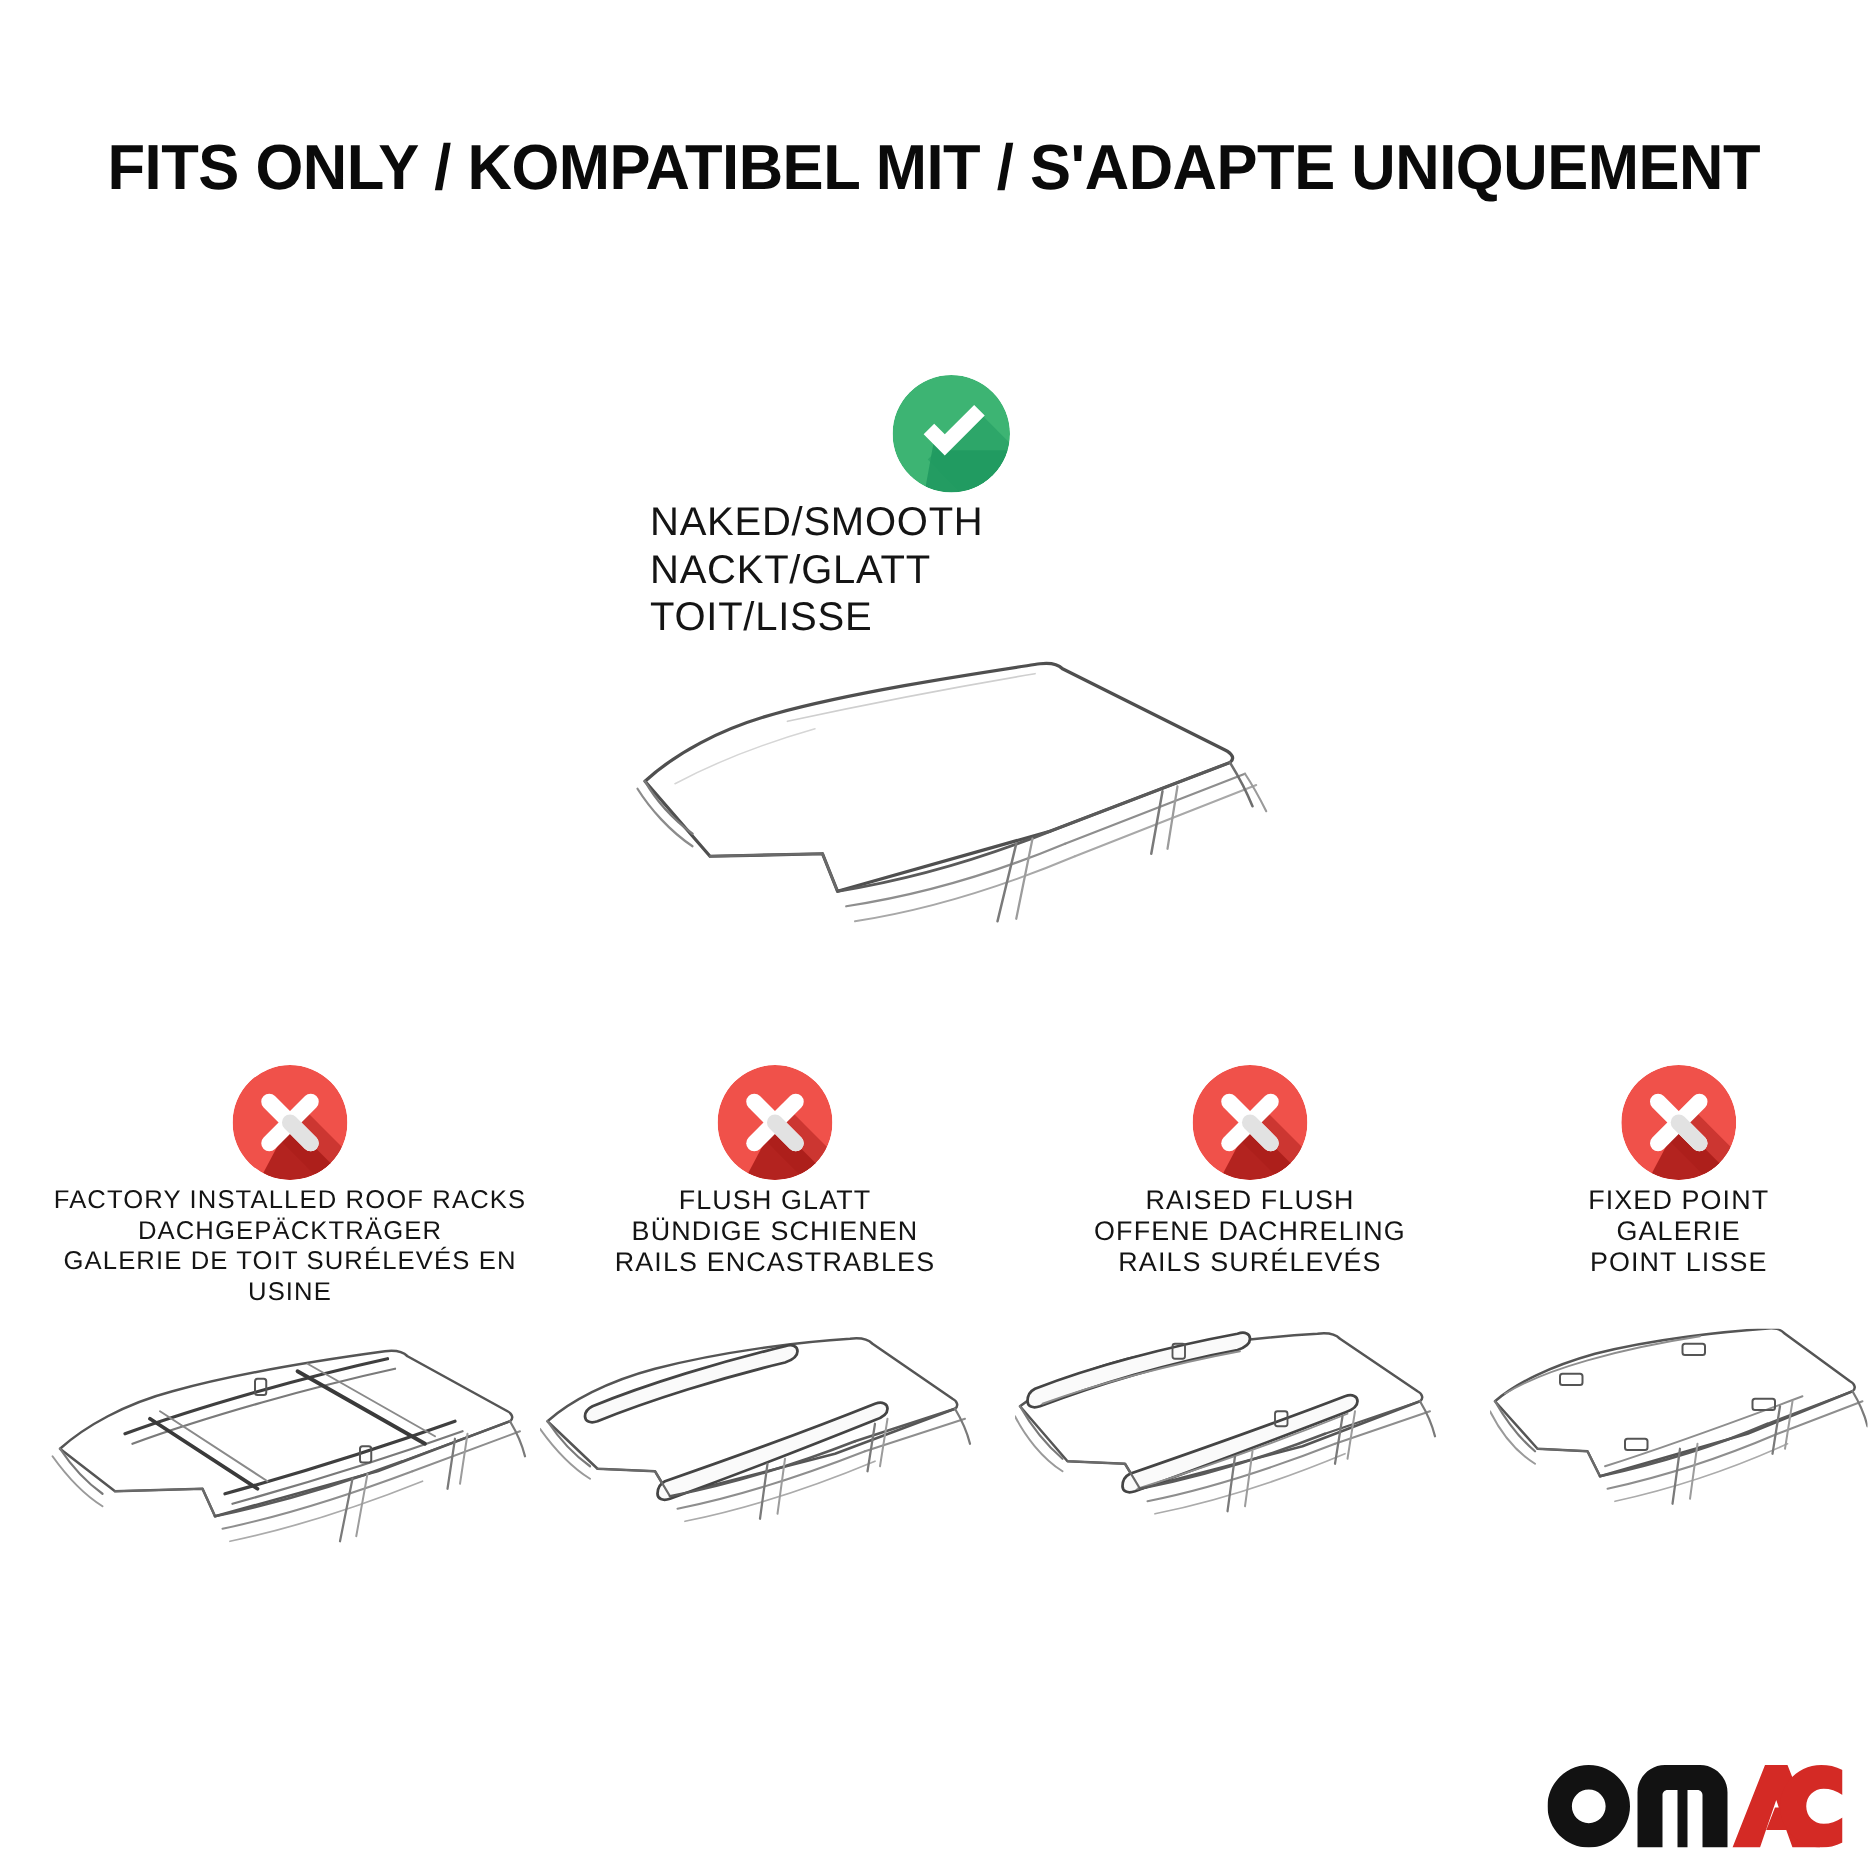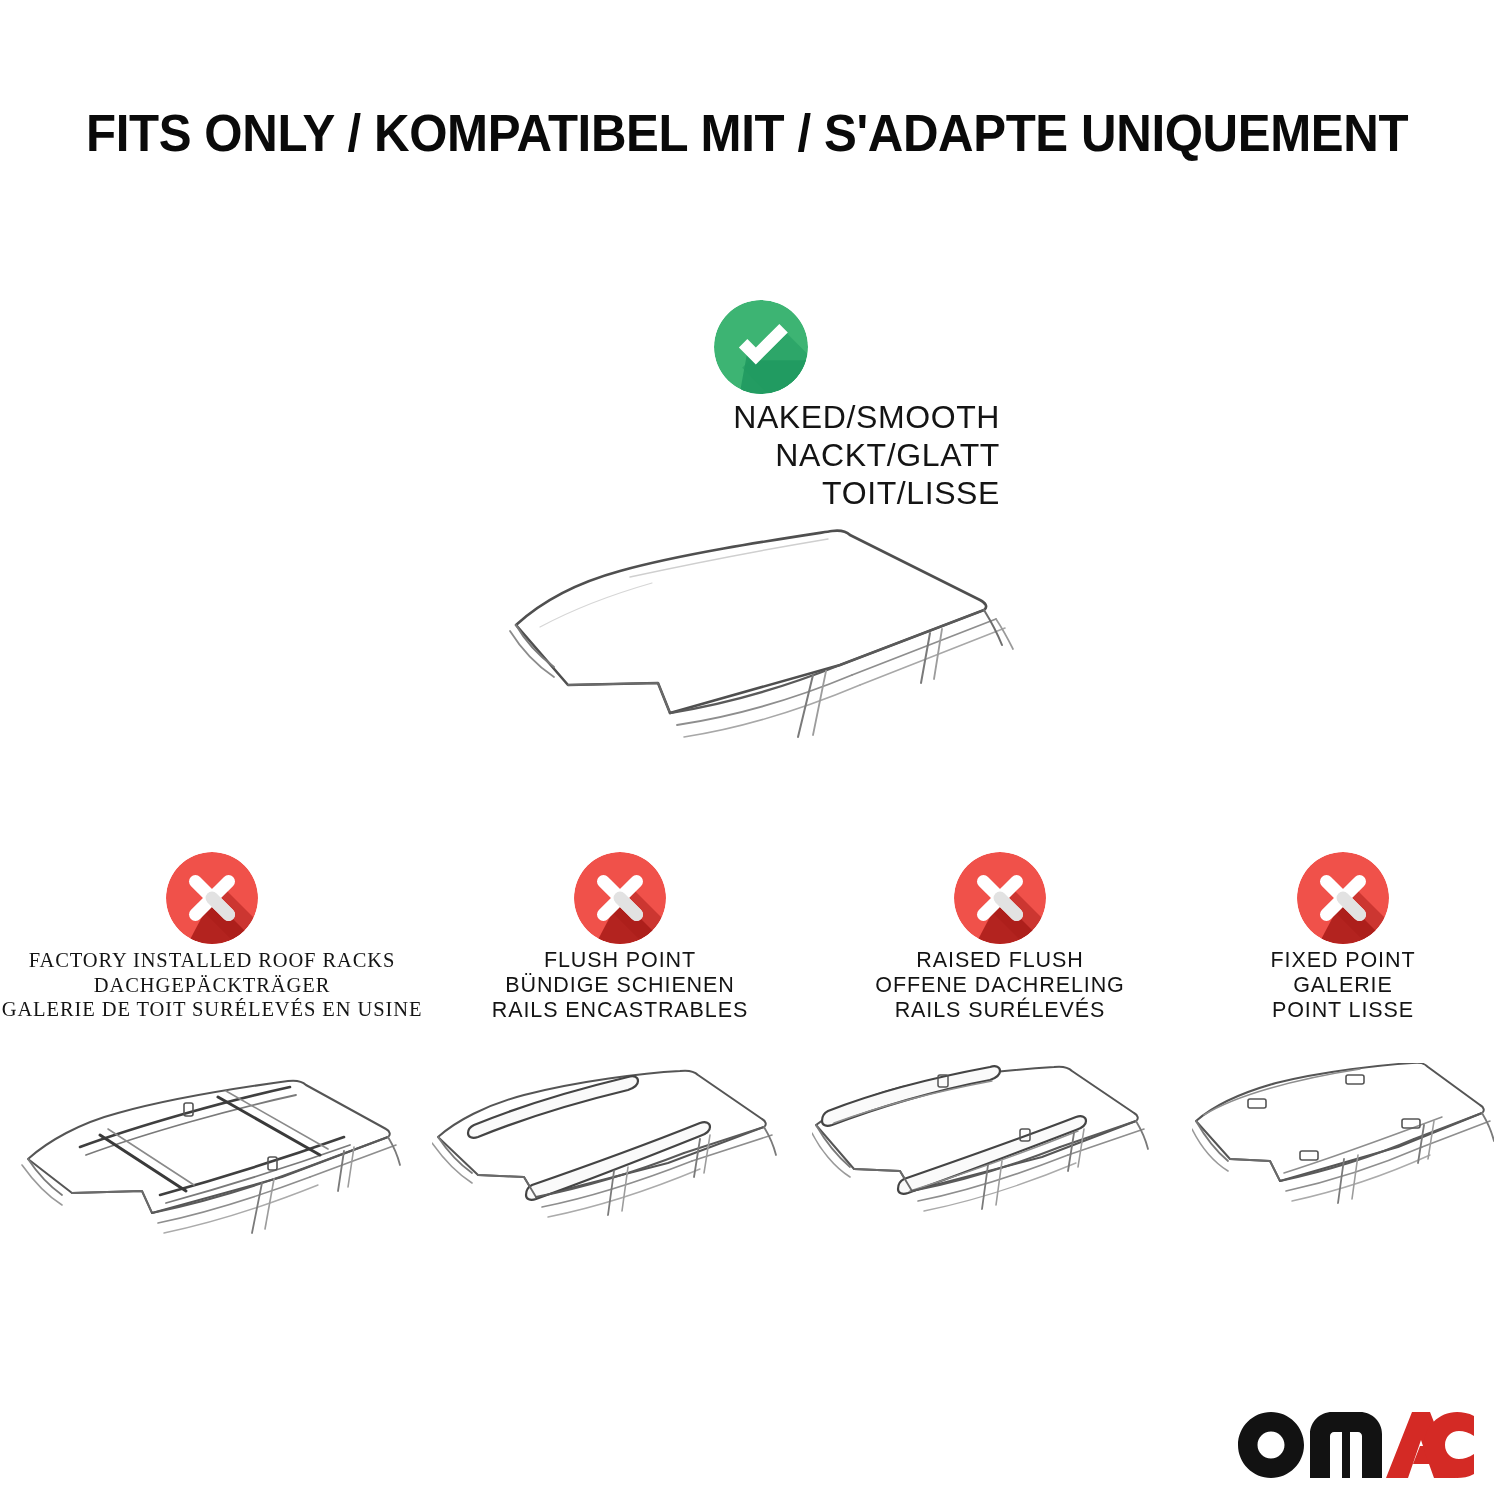--- a/index.html
+++ b/index.html
@@ -54,21 +54,21 @@
     left: 714px;
     top: 300px;
     width: 94px;
     height: 94px;
   }
   #approved-label {
     position: absolute;
     left: 520px;
     top: 398px;
     width: 480px;
-    text-align: right;
+    text-align: left;
     font-size: 32px;
     line-height: 38px;
     letter-spacing: 0.6px;
     font-weight: 400;
     color: #141414;
   }
   #approved-figure {
     position: absolute;
     left: 480px;
     top: 515px;
@@ -107,21 +107,21 @@
     letter-spacing: 0.9px;
     color: #141414;
   }
   .reject-figure {
     position: absolute;
     left: 0;
     width: 100%;
     height: 230px;
   }
 
-  #col-factory    { left: 0;    width: 424px; font-family: Liberation Serif, serif; }
+  #col-factory    { left: 20px;    width: 424px; }
   #col-flush      { left: 432px;  width: 376px; }
   #col-raised     { left: 812px;  width: 376px; }
   #col-fixedpoint { left: 1192px; width: 302px; }
 
   #col-factory    .reject-figure { top: 218px; }
   #col-flush      .reject-figure { top: 218px; }
   #col-raised     .reject-figure { top: 218px; }
   #col-fixedpoint .reject-figure { top: 218px; }
 
   #col-factory    .reject-label { font-size: 20.5px; line-height: 24.5px; }
@@ -280,21 +280,21 @@
           <path d="M62 38 L118 94 L94 118 L38 62 Z" fill="#A81B18" opacity="0.5"></path>
         </g>
         <g stroke="#FFFFFF" stroke-width="14" stroke-linecap="round">
           <line x1="32" y1="32" x2="68" y2="68"></line>
           <line x1="68" y1="32" x2="32" y2="68"></line>
         </g>
         <line x1="50" y1="50" x2="68" y2="68" stroke="#E2E2E2" stroke-width="14" stroke-linecap="round"></line>
       </svg>
     </div>
     <div class="reject-label">
-      <div>FLUSH POINT</div>
+      <div>FLUSH GLATT</div>
       <div>BÜNDIGE SCHIENEN</div>
       <div>RAILS ENCASTRABLES</div>
     </div>
     <div class="reject-figure">
       <svg viewBox="0 0 376 230" xmlns="http://www.w3.org/2000/svg" aria-hidden="true">
         <g fill="none" stroke="#5E5E5E" stroke-width="2" stroke-linecap="round" stroke-linejoin="round">
           <path d="M6 74 C24 58 54 42 92 32 C146 18 212 10 248 8 C256 7 262 8 266 12
                    L330 56 C334 58 335 62 332 64 L236 100 L104 134 L92 114 L46 112 L6 74 Z" stroke="#555"></path>
 
           <path d="M42 62 C86 44 146 26 196 14 C202 12 206 14 206 18 C206 22 202 25 196 27

